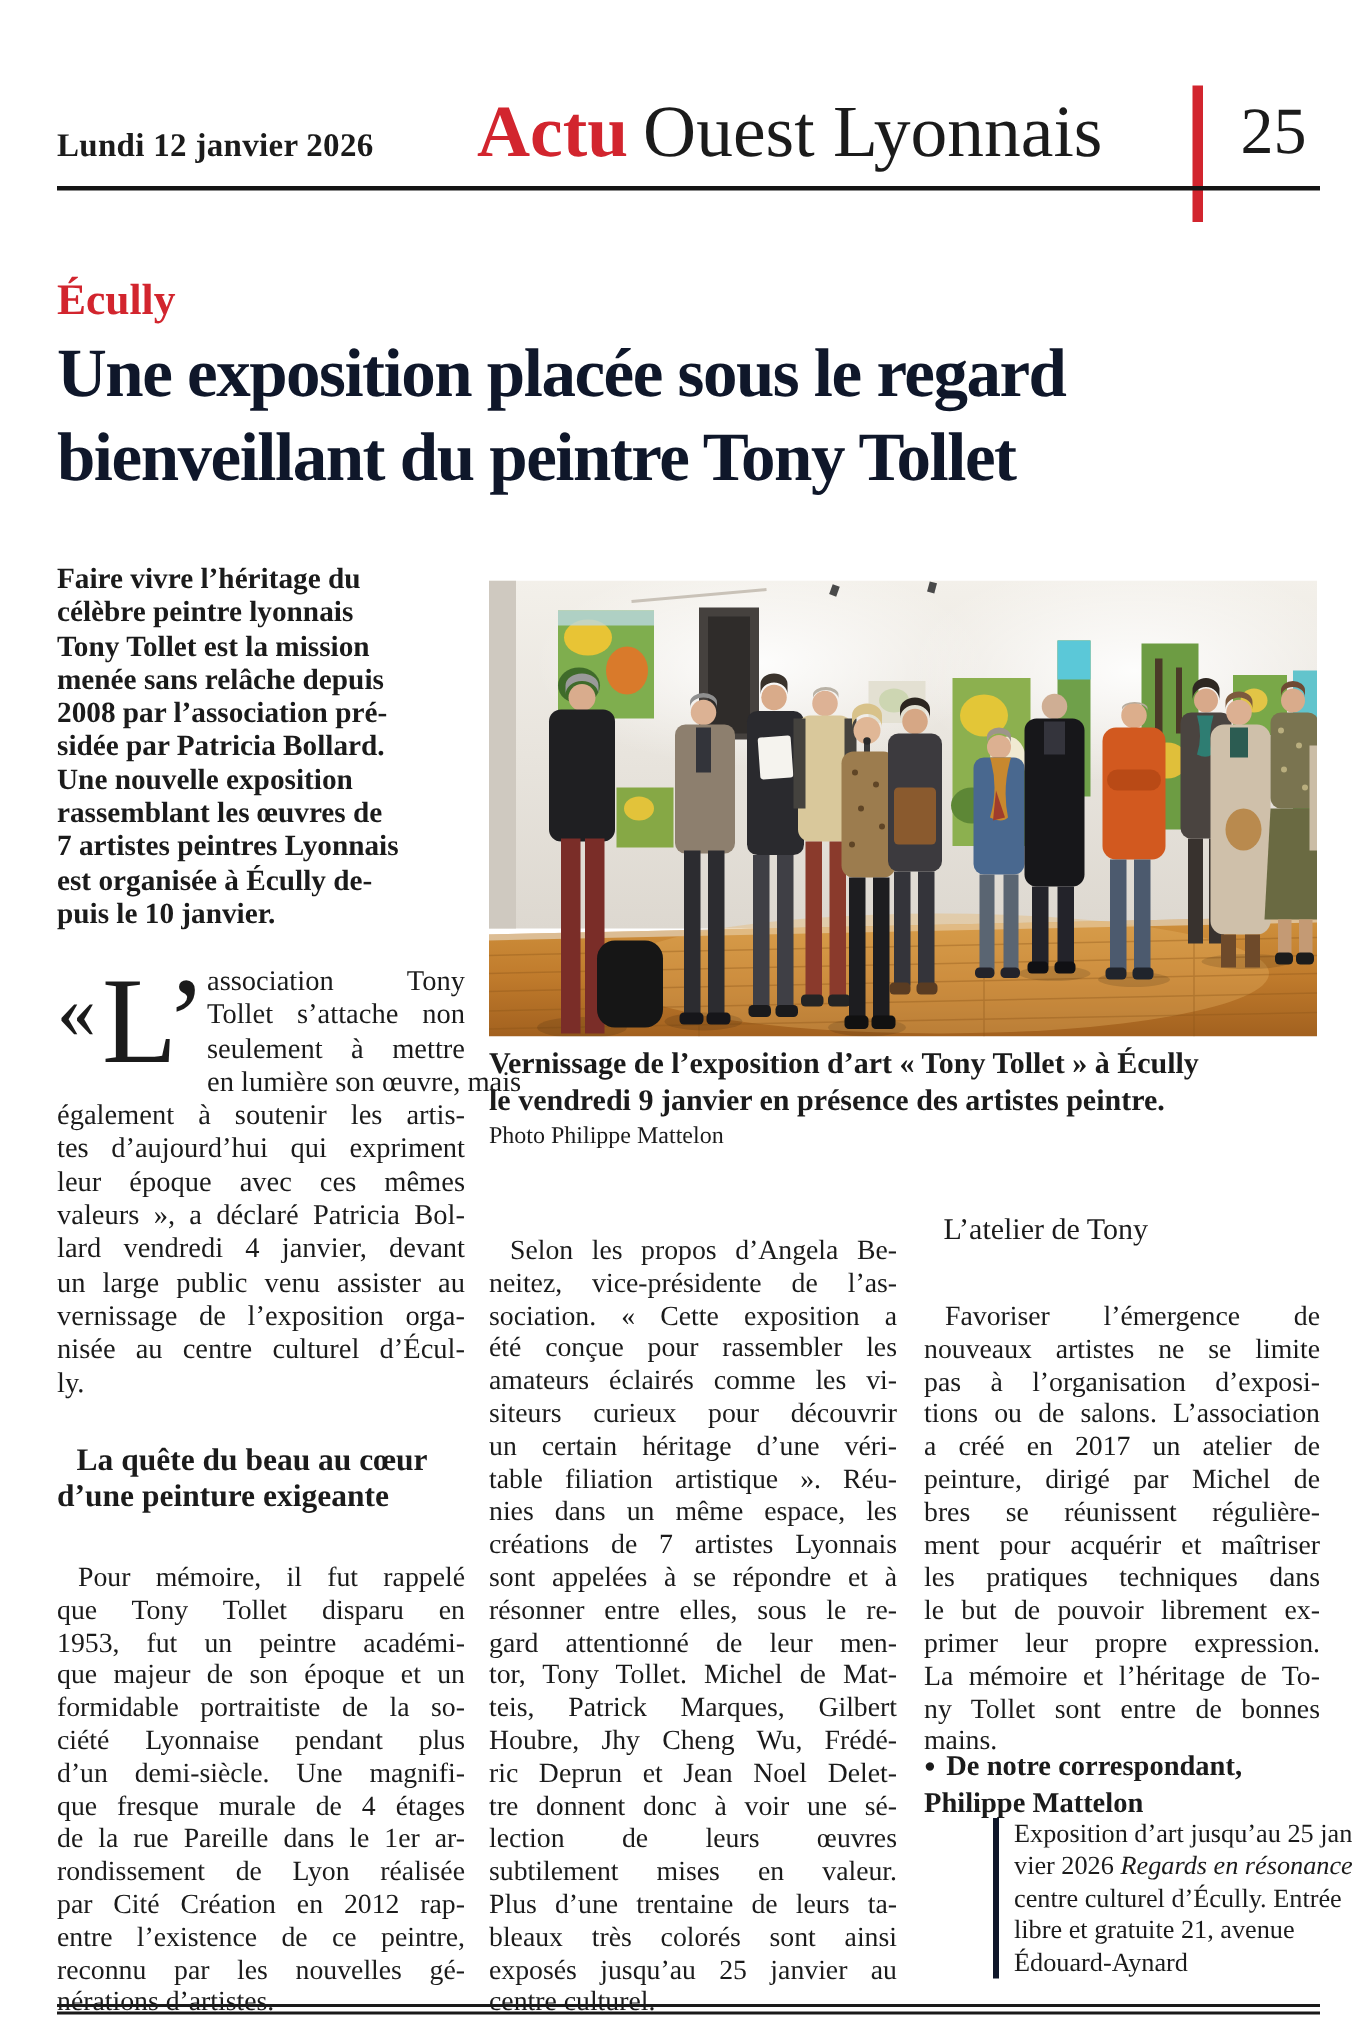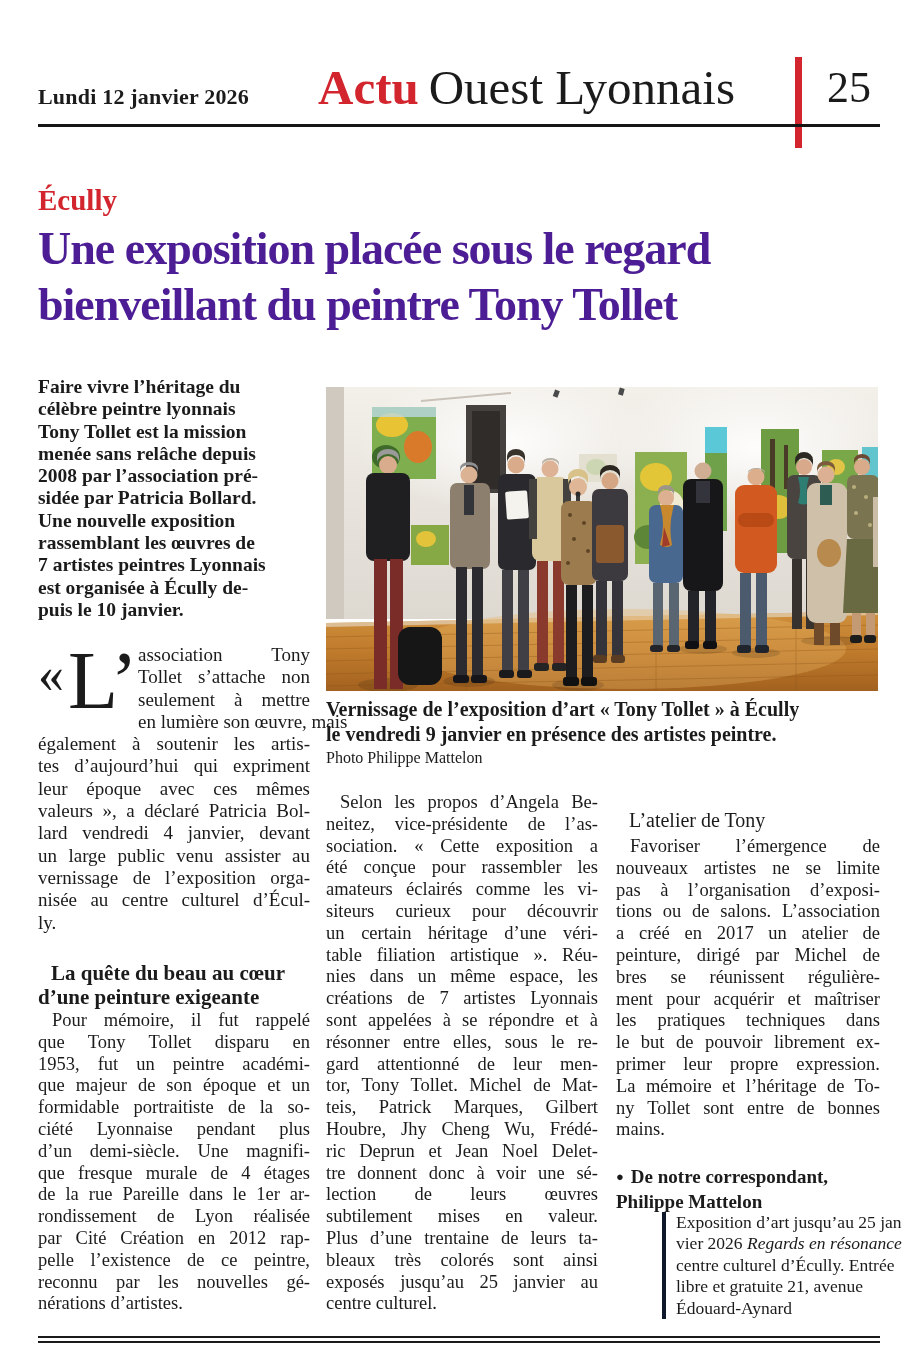--- a/index.html
+++ b/index.html
@@ -4,34 +4,34 @@
 <style>
   html,body{margin:0;padding:0;background:#ffffff;}
   .page{
     position:relative;width:902px;height:1356px;background:#ffffff;overflow:hidden;
     font-family:"Liberation Serif","DejaVu Serif",serif;color:var(--ink,#1b1b1b);
   }
   .abs{position:absolute;}
   .line{white-space:nowrap;}
   .just .line{text-align:justify;text-align-last:justify;}
   .just .line:last-child{text-align-last:left;}
-  .ind .line:first-child{text-indent:14px;}
+  .ind .line:first-child{text-indent:14px;margin-top:32px;}
 
   
   #date{left:38px;top:84px;font-size:22px;font-weight:bold;letter-spacing:.2px;}
   #masthead{left:318px;top:62px;font-size:49px;line-height:52px;white-space:nowrap;}
   #masthead .brand{color:var(--accent,#d2252e);font-weight:bold;margin-right:10px;}
   #masthead .section{font-weight:normal;}
   #pagebar{left:795px;top:57px;width:7px;height:91px;background:var(--accent,#d2252e);}
   #pagenum{left:818px;top:62px;width:62px;text-align:center;font-size:44px;}
   #header-rule{left:38px;top:124px;width:842px;height:3px;background:#151515;}
 
   
   #kicker{left:38px;top:184px;font-size:29px;font-weight:bold;color:var(--accent,#d2252e);}
-  #headline{left:38px;top:221px;width:820px;font-size:46px;line-height:56px;font-weight:bold;color:#4c1d95;letter-spacing:-1px;}
+  #headline{left:38px;top:221px;width:820px;font-size:46px;line-height:56px;font-weight:bold;color:#0f172a;letter-spacing:-1px;}
 
   
   #lead{left:38px;top:376px;width:272px;font-size:19.5px;font-weight:bold;line-height:22.3px;font-family:Liberation Serif, serif;}
   #quote{left:38px;top:644px;width:272px;font-size:19px;line-height:22.3px;}
   #dropfloat{float:left;width:100px;height:67px;display:flex;align-items:flex-start;}
   #quote-mark{font-size:52px;line-height:62px;letter-spacing:-2px;}
   #dropcap{font-size:82px;line-height:74px;margin-left:6px;font-weight:normal;}
   #subhead1{left:38px;top:962px;width:272px;font-size:21px;line-height:23.5px;font-weight:bold;}
   #subhead1 .line:first-child{text-indent:13px;}
   #body1{left:38px;top:1010px;width:272px;font-size:18.5px;line-height:21.8px;}
@@ -121,21 +121,21 @@
       <div class="line">que Tony Tollet disparu en</div>
       <div class="line">1953, fut un peintre académi-</div>
       <div class="line">que majeur de son époque et un</div>
       <div class="line">formidable portraitiste de la so-</div>
       <div class="line">ciété Lyonnaise pendant plus</div>
       <div class="line">d’un demi-siècle. Une magnifi-</div>
       <div class="line">que fresque murale de 4 étages</div>
       <div class="line">de la rue Pareille dans le 1er ar-</div>
       <div class="line">rondissement de Lyon réalisée</div>
       <div class="line">par Cité Création en 2012 rap-</div>
-      <div class="line">pelle l’existence de ce peintre,</div>
+      <div class="line">entre l’existence de ce peintre,</div>
       <div class="line">reconnu par les nouvelles gé-</div>
       <div class="line">nérations d’artistes.</div>
     </div>
 
   <div id="photo" class="abs">
     <svg width="552" height="304" viewBox="0 0 552 304" role="img">
       <defs>
         <linearGradient id="wallg" x1="0" y1="0" x2="0" y2="1">
           <stop offset="0" stop-color="#f3f0ea"></stop>
             <stop offset="1" stop-color="#ddd8d0"></stop>

